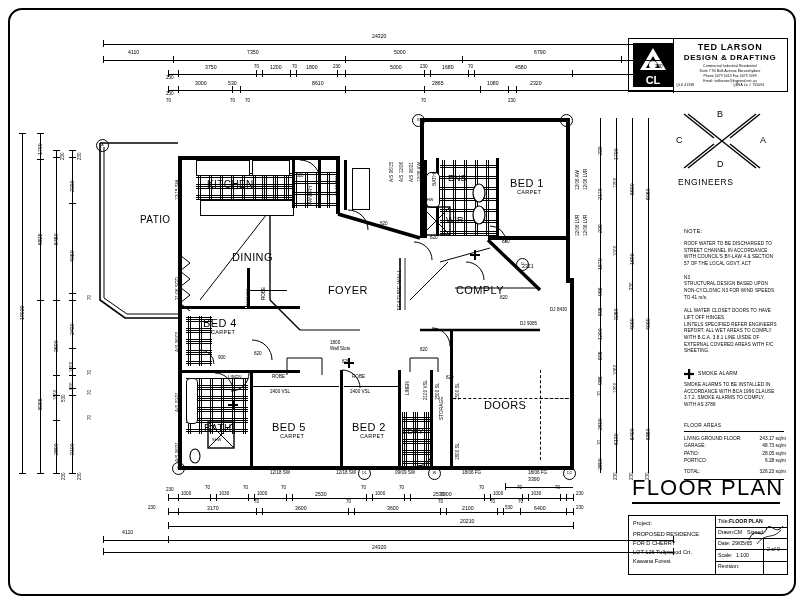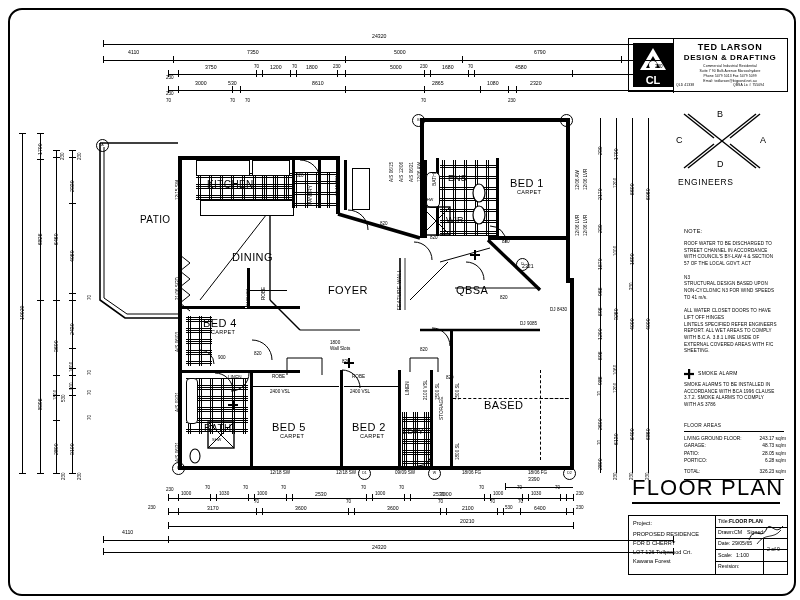--- a/index.html
+++ b/index.html
@@ -521,21 +521,21 @@
     <div class="vtxt" style="left:352px;top:210px;font-size:5px;">SCULLERY</div>
     <div class="wall" style="left:344px;top:160px;width:3px;height:50px;"></div>
     <div class="thinwall" style="left:352px;top:168px;width:16px;height:40px;"></div>
 
     <div class="txt rname" style="left:232px;top:252px;">DINING</div>
     <div class="txt rname" style="left:328px;top:285px;">FOYER</div>
     <div class="vtxt" style="left:398px;top:310px;font-size:4.6px;letter-spacing:.5px;">FEATURE WALL</div>
     <div class="txt" style="left:330px;top:340px;font-size:4.6px;line-height:1.3;white-space:pre-line;">1800
 Wall Slots</div>
 
-    <div class="txt rname" style="left:456px;top:285px;">QBSA</div>
+    <div class="txt rname" style="left:456px;top:285px;">COMPLY</div>
     <div class="txt dim" style="left:522px;top:264px;">2321</div>
 
     <div class="hatch" style="left:440px;top:160px;width:56px;height:76px;"></div>
     <div class="wall" style="left:424px;top:160px;width:3px;height:78px;"></div>
     <div class="wall" style="left:436px;top:158px;width:3px;height:78px;"></div>
     <div class="wall" style="left:496px;top:158px;width:3px;height:80px;"></div>
     <div class="thinwall" style="left:426px;top:172px;width:12px;height:34px;border-radius:5px;"></div>
     <svg style="left:420px;top:205px;" width="34" height="32">
       <rect x="2" y="2" width="28" height="28" fill="none" stroke="#000" stroke-width="1.4"></rect>
       <line x1="2" y1="2" x2="30" y2="30" stroke="#000" stroke-width="1"></line>
@@ -598,21 +598,21 @@
     <div class="wall" style="left:450px;top:330px;width:3px;height:138px;"></div>
     <div class="hatch" style="left:402px;top:412px;width:28px;height:54px;"></div>
     <div class="vtxt" style="left:406px;top:395px;font-size:4.6px;">LINEN</div>
     <div class="txt" style="left:402px;top:428px;font-size:7.5px;">L'DRY</div>
     <div class="vtxt" style="left:440px;top:420px;font-size:4.8px;">STORAGE</div>
     <div class="vtxt dim7" style="left:424px;top:400px;">2100 VSL</div>
     <div class="vtxt dim7" style="left:436px;top:400px;">1500 SL</div>
     <div class="vtxt dim7" style="left:456px;top:400px;">1500 SL</div>
     <div class="vtxt dim7" style="left:456px;top:460px;">1800 SL</div>
 
-    <div class="txt rname" style="left:484px;top:400px;">BASED</div>
+    <div class="txt rname" style="left:484px;top:400px;">DOORS</div>
     <div class="dash" style="left:453px;top:398px;width:120px;"></div>
     <div class="dash" style="left:540px;top:398px;width:34px;"></div>
     <div class="dashv" style="left:540px;top:370px;height:90px;"></div>
 
     <svg style="left:0;top:0;" width="800" height="600">
       <path d="M300 160 A20 20 0 0 1 320 180" stroke="#000" stroke-width="1" fill="none"></path>
       <path d="M348 210 A20 20 0 0 1 368 230" stroke="#000" stroke-width="1" fill="none"></path>
       <path d="M252 340 A20 20 0 0 1 272 360" stroke="#000" stroke-width="1" fill="none"></path>
       <path d="M200 350 A14 14 0 0 1 214 364" stroke="#000" stroke-width="1" fill="none"></path>
       <path d="M215 373 A18 18 0 0 1 233 391" stroke="#000" stroke-width="1" fill="none"></path>

